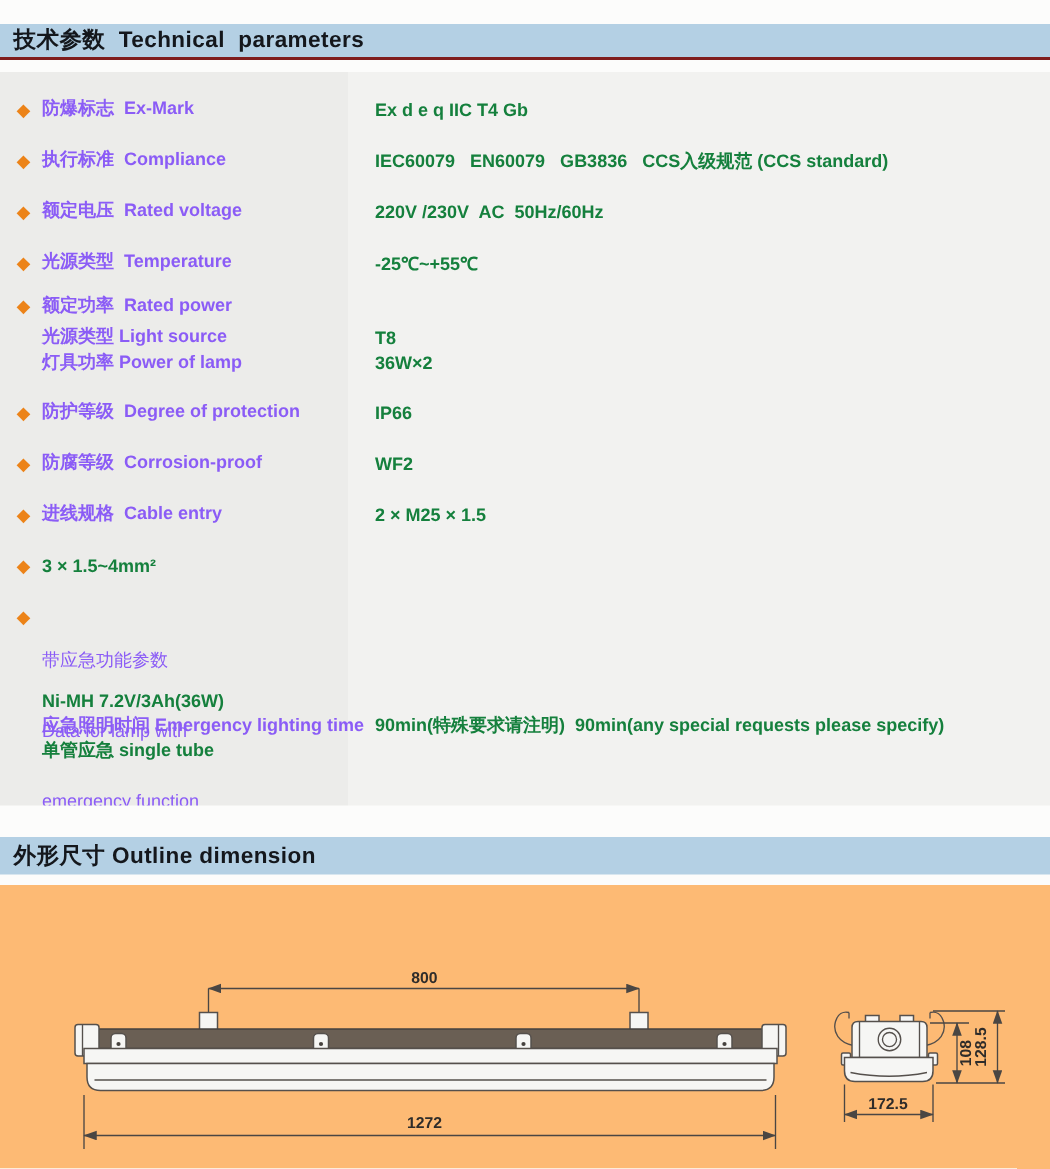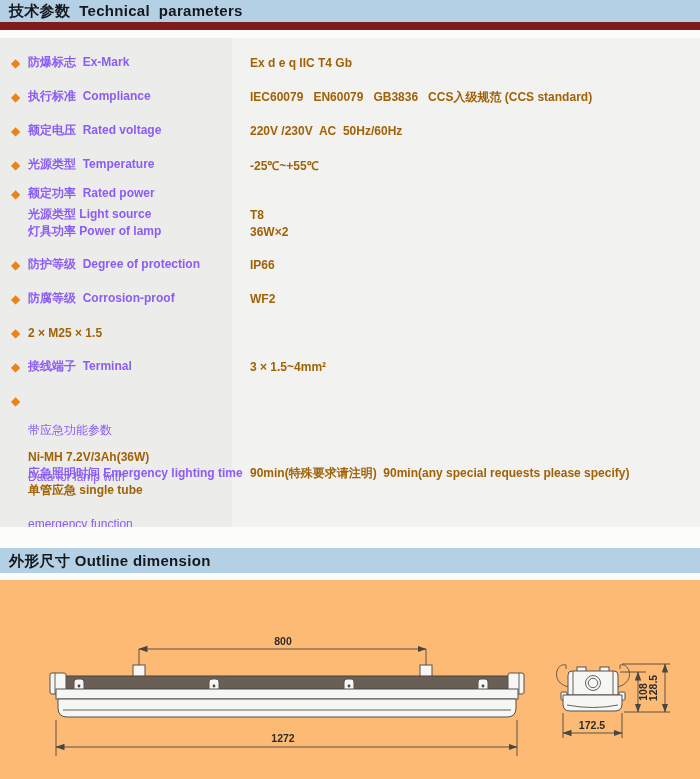--- a/index.html
+++ b/index.html
@@ -4,40 +4,40 @@
 <style>
   html,body{margin:0;padding:0;background:#ffffff;}
   .page{
     position:relative;width:700px;height:779px;background:#fcfcfb;
     font-family:"Liberation Sans", sans-serif;color:#211f1e;overflow:hidden;
   }
   .section-header{
     background:#b4d0e4;color:#14171c;font-weight:bold;font-size:15px;
     height:22px;line-height:22px;padding-left:9px;letter-spacing:.3px;white-space:pre;
   }
-  .section-header.first{margin-top:0;border-bottom:8px solid #7f1d1d;}
+  .section-header.first{margin-top:16px;border-bottom:2px solid #7f1d1d;}
   .section-header.second{height:25px;line-height:25px;}
   .gap8{height:8px;} .gap21{height:21px;} .gap7{height:7px;}
   .spec-panel{
     position:relative;height:489px;background:#f2f2f0;overflow:hidden;
     padding-top:8px;box-sizing:border-box;
   }
   .col-tint{position:absolute;left:0;top:0;bottom:0;width:232px;background:#ececea;}
   .spec-row{position:relative;display:flex;align-items:center;padding-left:28px;z-index:1;}
   .h34{height:34px;} .h24{height:24px;} .h17{height:17px;align-items:center;}
   .mt8{margin-top:8px;}
   .bullet{
     position:absolute;left:11px;top:50%;transform:translateY(-50%);
     color:#ec8318;font-size:12px;line-height:1;
   }
   .spec-row.multi{align-items:flex-start;height:48px;}
   .spec-row.multi .bullet{top:3px;transform:none;}
   .label{width:222px;font-weight:bold;font-size:12px;line-height:1.3;white-space:pre;color:#8b5cf6;}
   .label .ln{font-weight:normal;}
-  .value{font-weight:bold;font-size:12px;white-space:pre;color:#a16207;}
+  .value{font-weight:bold;font-size:12px;white-space:pre;color:#15803d;}
   .drawing-panel{position:relative;height:201px;background:#fdba74;}
   svg text{font-family:"Liberation Sans", sans-serif;font-size:10.5px;font-weight:bold;fill:#2e2c2a;}
   .part{fill:#f6f6f4;stroke:#55504c;stroke-width:1;}
   .dimline{stroke:#4a4643;stroke-width:0.9;fill:none;}
   .thin{stroke:#55504c;stroke-width:0.9;fill:none;}
 </style>
 </head>
 <body>
 
 <div class="page">
@@ -94,26 +94,26 @@
     </div>
 
     <div class="spec-row h34">
       <span class="bullet">◆</span>
       <span class="label">防腐等级  Corrosion-proof</span>
       <span class="value">WF2</span>
     </div>
 
     <div class="spec-row h34">
       <span class="bullet">◆</span>
+      <span class="label">进线规格  Cable entry</span>
       <span class="value">2 × M25 × 1.5</span>
     </div>
 
     <div class="spec-row h34">
       <span class="bullet">◆</span>
-      <span class="label">接线端子  Terminal</span>
       <span class="value">3 × 1.5~4mm²</span>
     </div>
 
     <div class="spec-row multi mt8">
       <span class="bullet">◆</span>
       <span class="label">
         <div class="ln">带应急功能参数</div>
         <div class="ln">Data for lamp with</div>
         <div class="ln">emergency function</div>
       </span>

